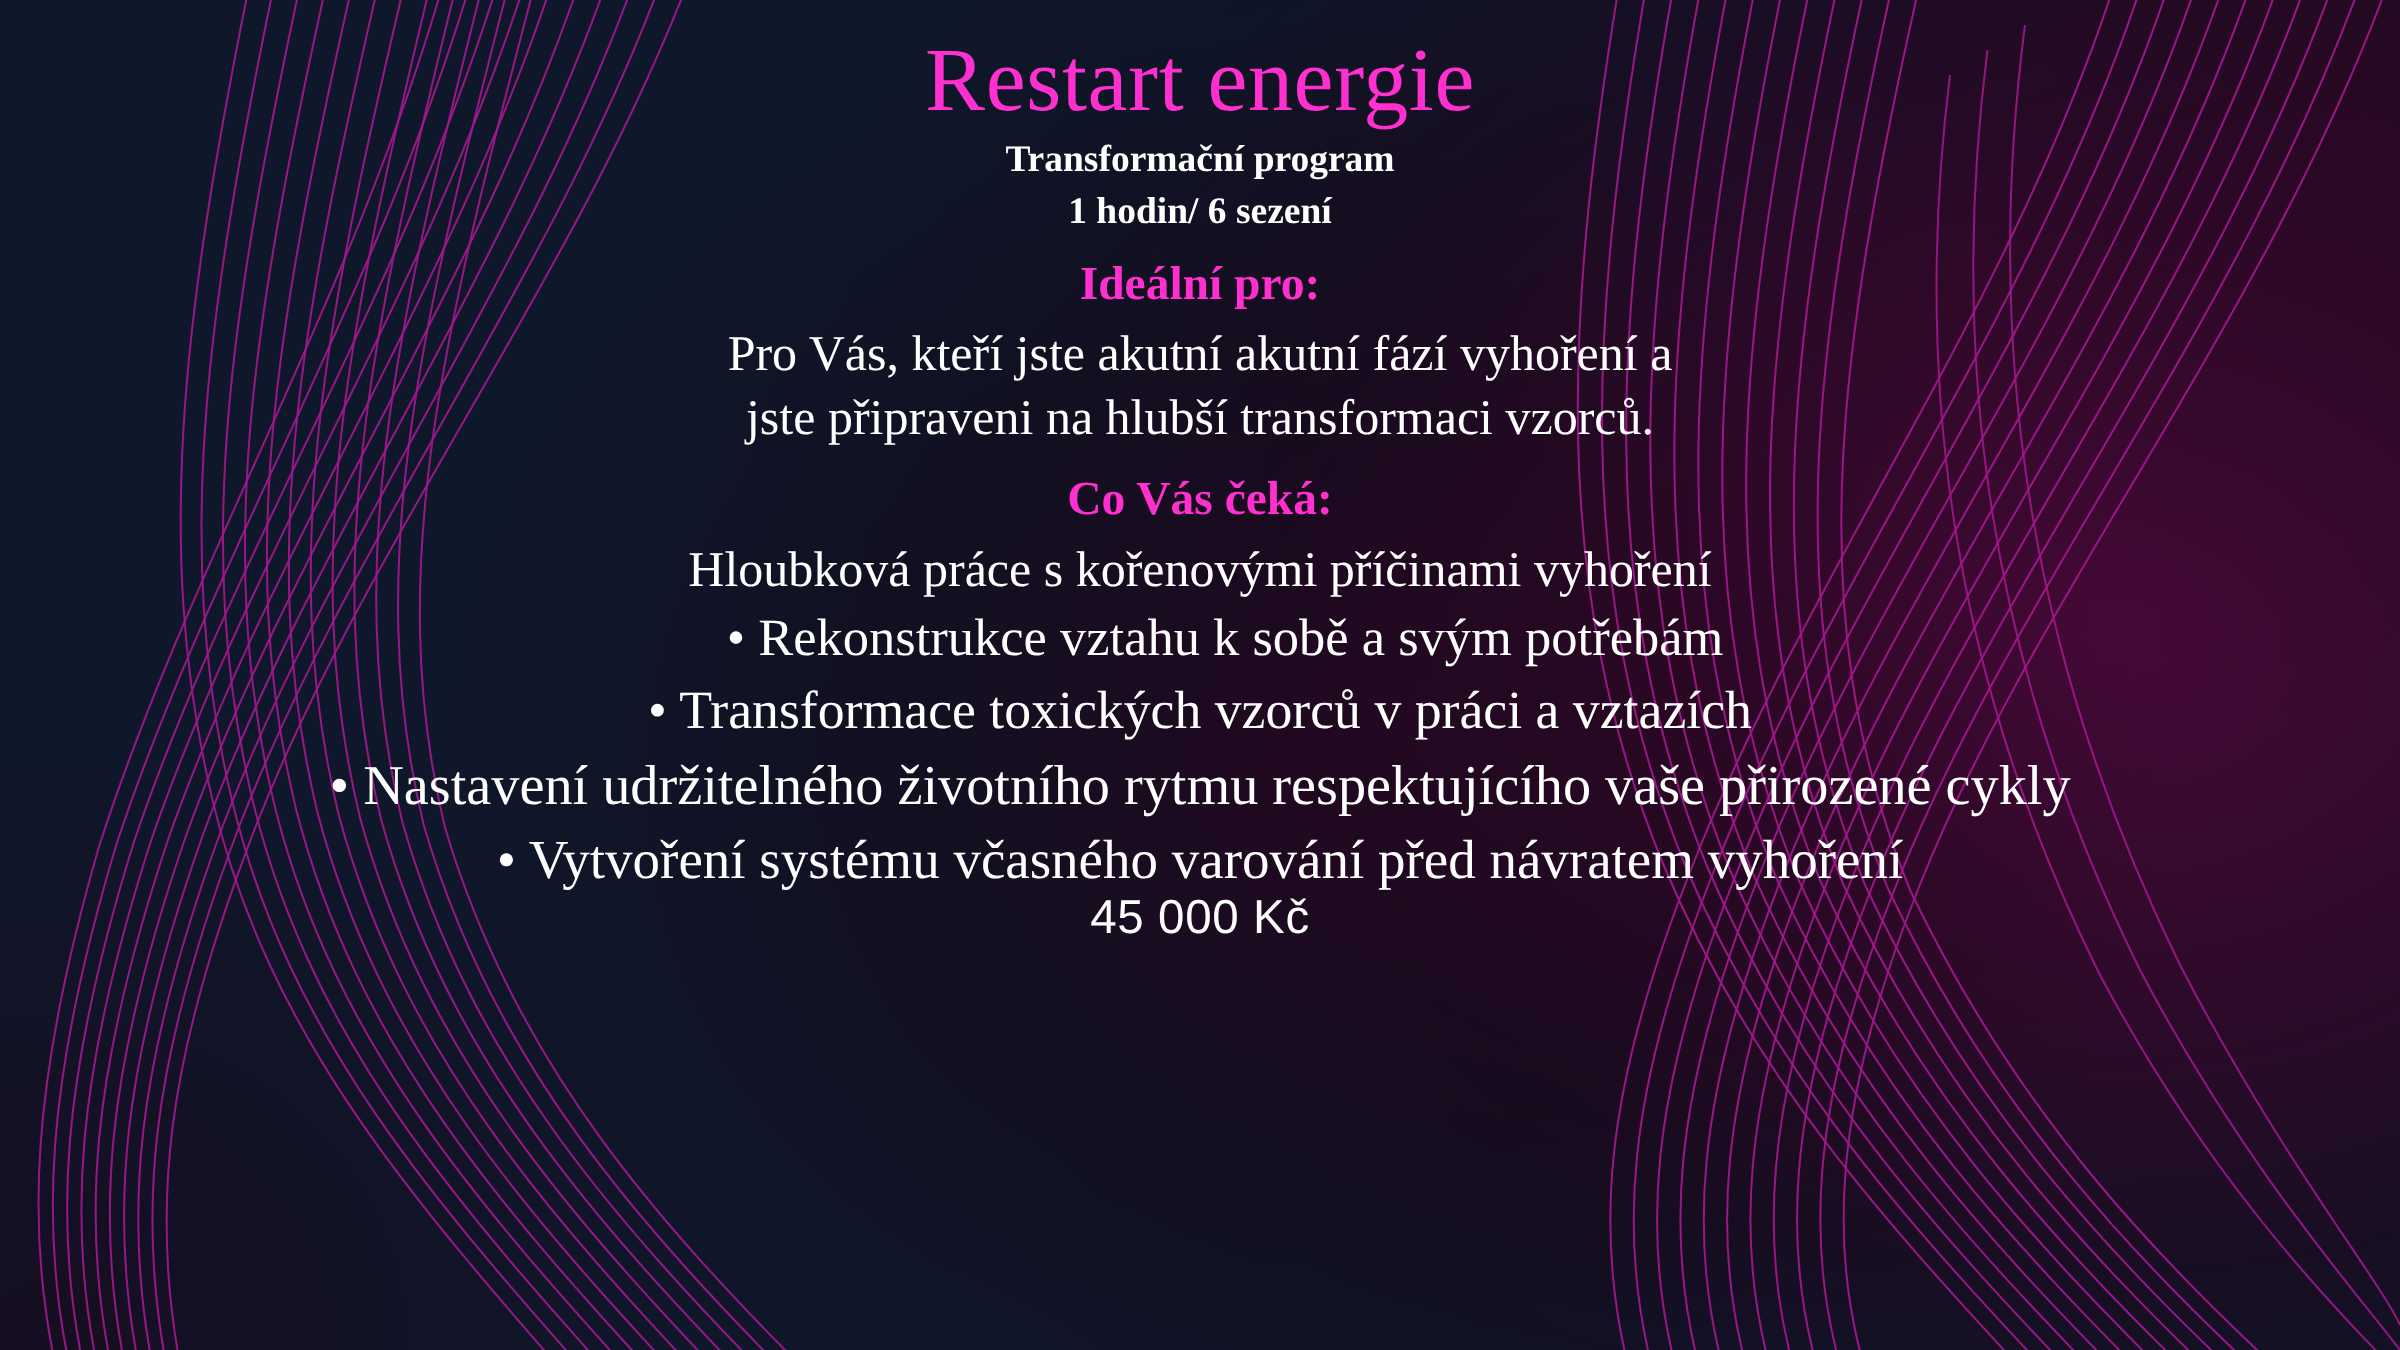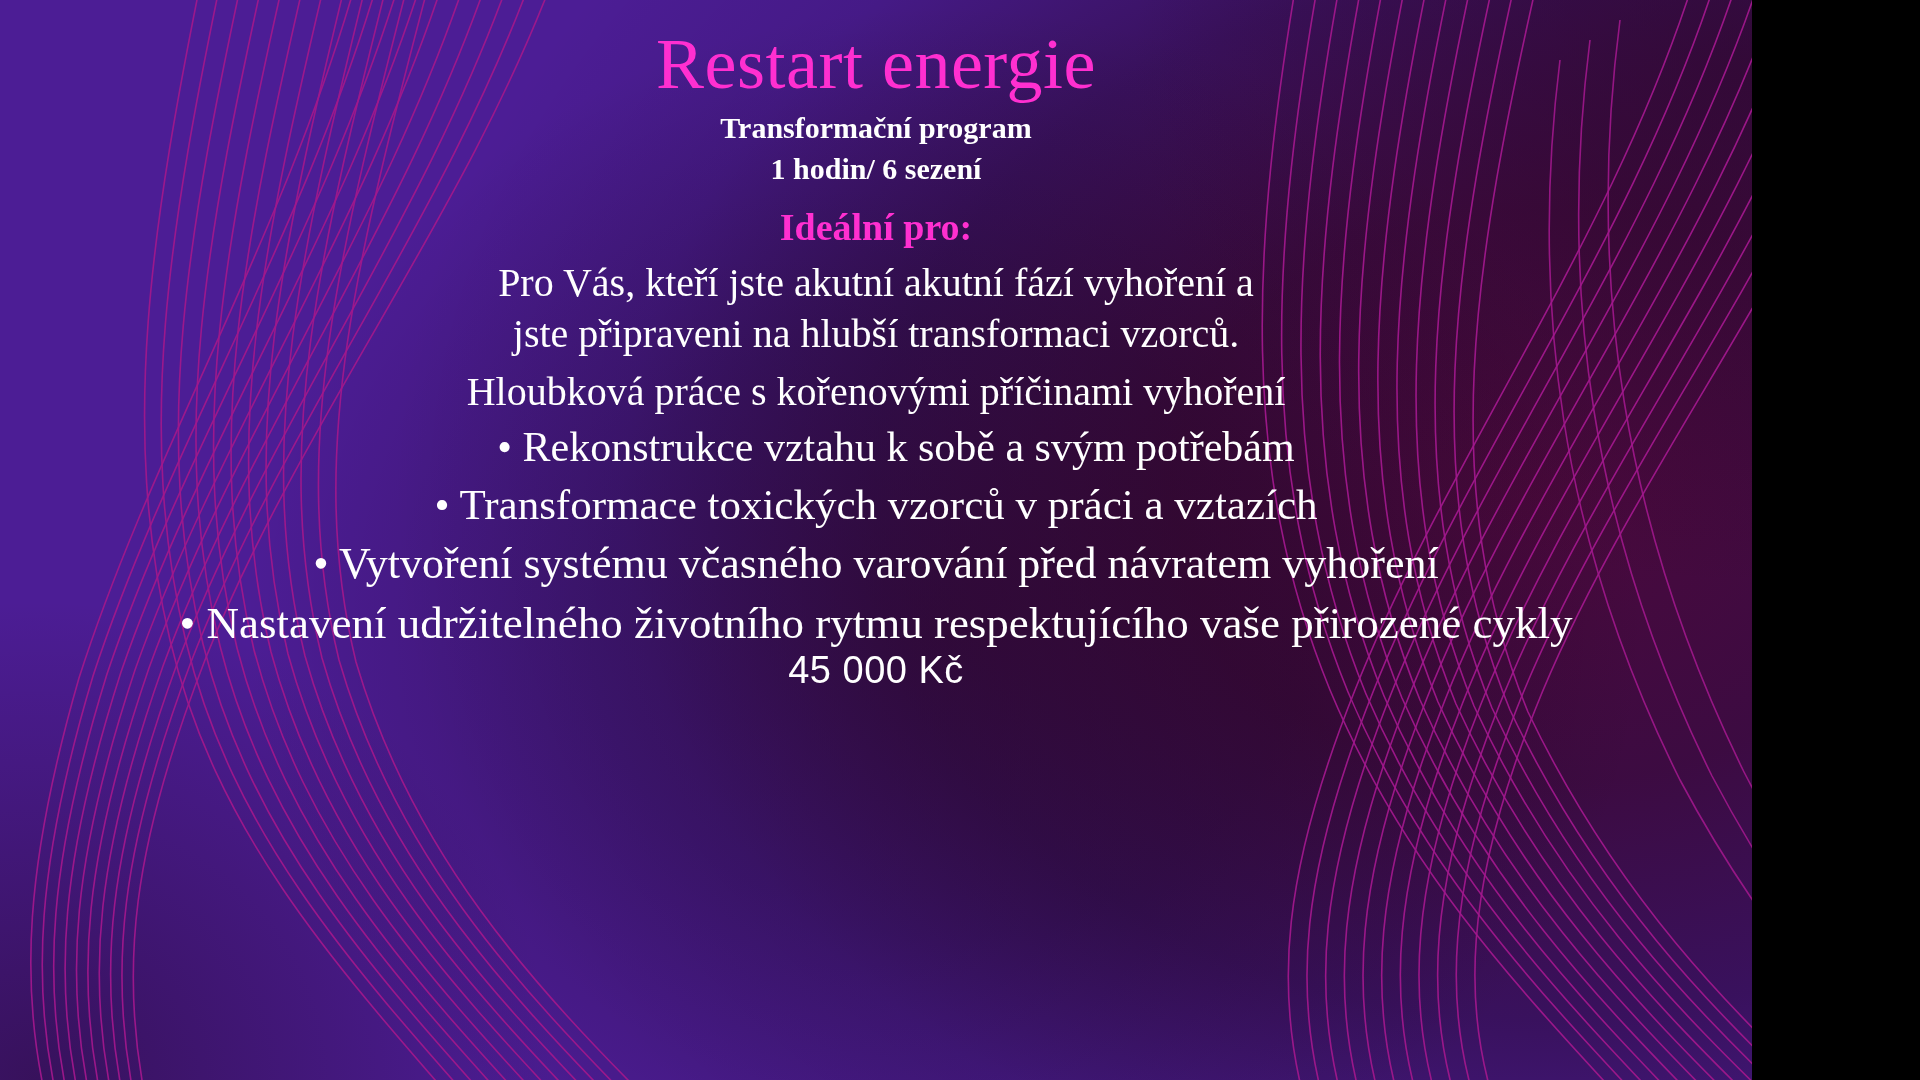--- a/index.html
+++ b/index.html
@@ -2,24 +2,24 @@
 <html><head>
 <meta charset="utf-8">
 <style>
   html, body {
     margin: 0;
     padding: 0;
     background: #000;
   }
   #slide {
     position: relative;
-    width: 1752px;
+    width: 1920px;
     height: 1080px;
     overflow: hidden;
-    background: #4c1d95;
+    background: #0f172a;
     font-family: "Liberation Serif", "DejaVu Serif", serif;
   }
   
   .bg-wash {
     position: absolute;
     inset: 0;
     pointer-events: none;
   }
   .wash-right {
     background:
@@ -198,27 +198,28 @@
     <div class="subtitle">Transformační program</div>
 
     <div class="duration">1 hodin/ 6 sezení</div>
 
     <div class="section-head">Ideální pro:</div>
 
     <div class="body-line ideal-1">Pro Vás, kteří jste akutní akutní fází vyhoření a</div>
 
     <div class="body-line ideal-2">jste připraveni na hlubší transformaci vzorců.</div>
 
+    <div class="section-head">Co Vás čeká:</div>
 
     <div class="body-line b1">Hloubková práce s kořenovými příčinami vyhoření</div>
 
     <div class="body-line b2">• Rekonstrukce vztahu k sobě a svým potřebám</div>
 
     <div class="body-line b3">• Transformace toxických vzorců v práci a vztazích</div>
 
+    <div class="body-line b5">• Nastavení udržitelného životního rytmu respektujícího vaše přirozené cykly</div>
+
     <div class="body-line b4">• Vytvoření systému včasného varování před návratem vyhoření</div>
-
-    <div class="body-line b5">• Nastavení udržitelného životního rytmu respektujícího vaše přirozené cykly</div>
 
     <div class="price">45 000 Kč</div>
 
   </div>
 </div>
 
 </body></html>

